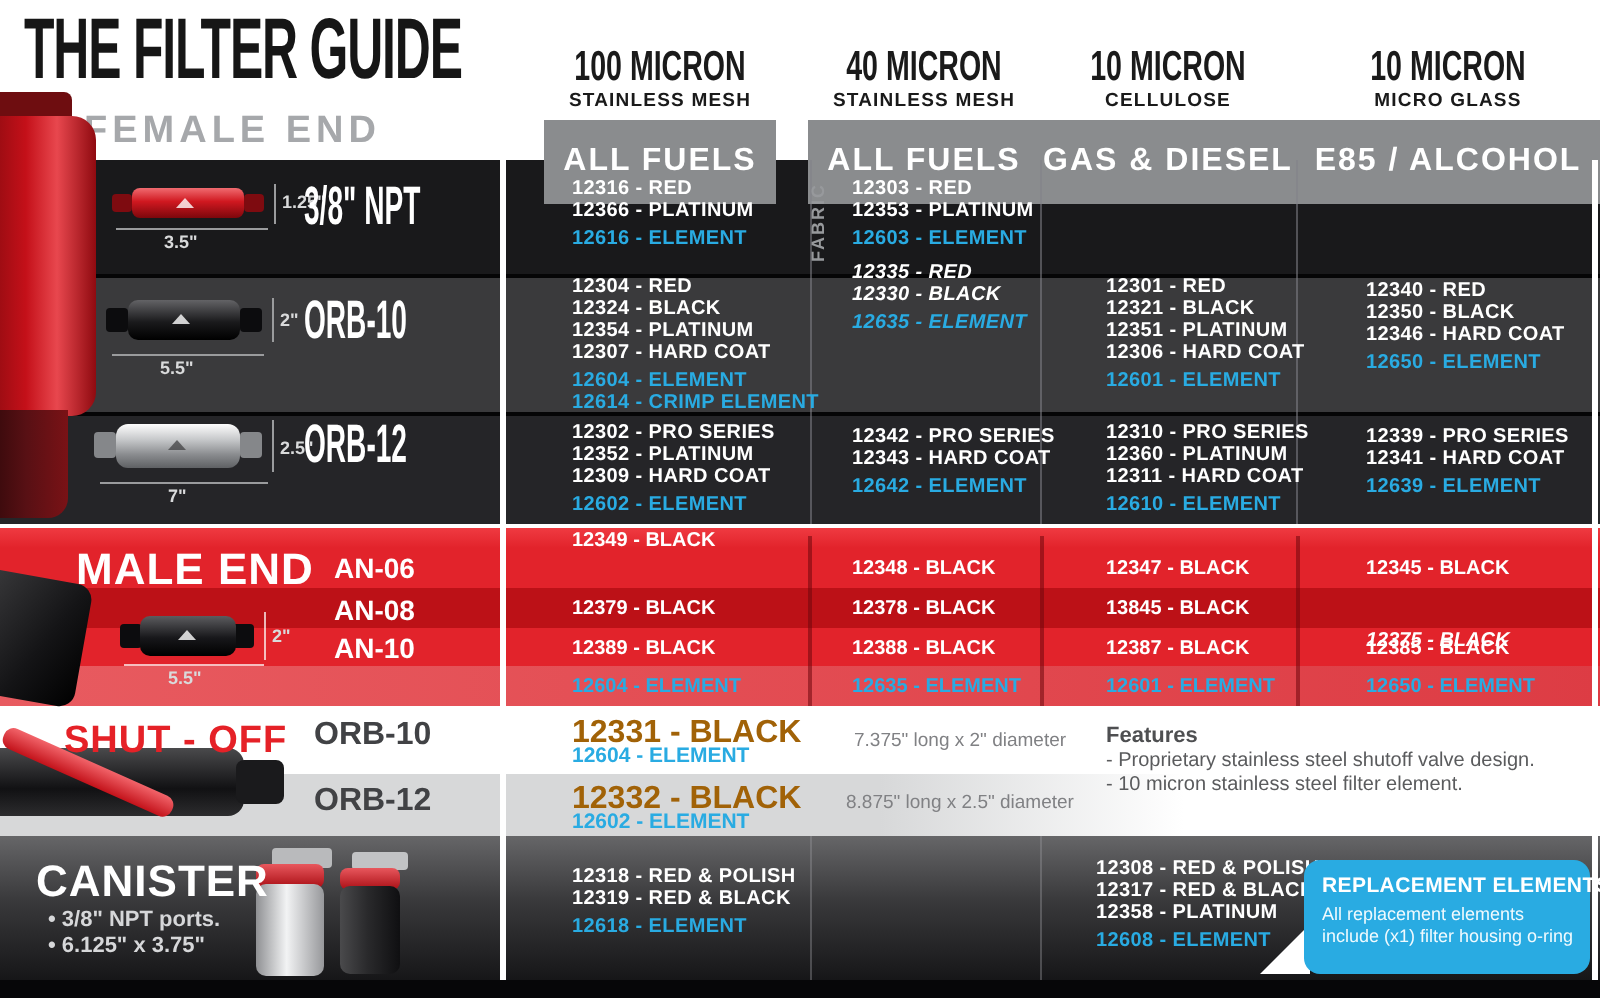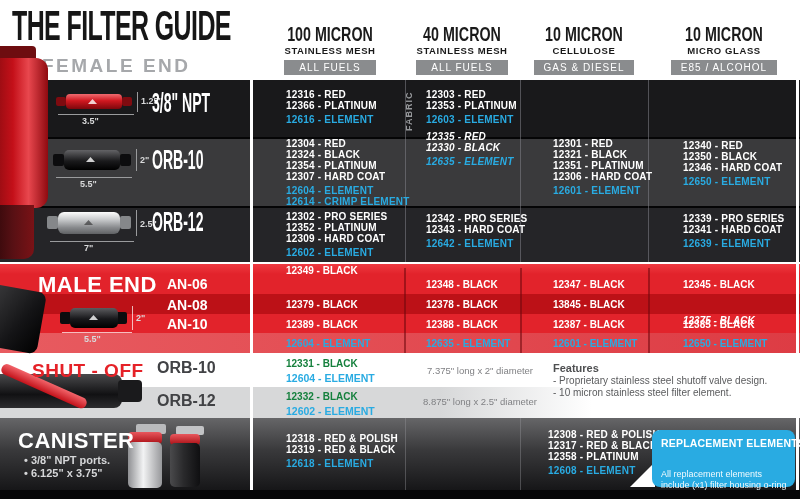--- a/index.html
+++ b/index.html
@@ -7,22 +7,22 @@
         font-family:"Liberation Sans",sans-serif;-webkit-font-smoothing:antialiased;}
   .band{position:absolute;left:0;width:800px;}
 
   
   .title{position:absolute;left:12px;top:2px;font-size:43px;line-height:46px;font-weight:900;
          color:#161616;transform:scaleX(0.58);transform-origin:0 0;white-space:nowrap;letter-spacing:-1px;}
   .subtitle{position:absolute;left:42px;top:55px;font-size:19px;font-weight:700;color:#a6a8ab;letter-spacing:2.5px;white-space:nowrap;}
   .colhead{position:absolute;top:24px;width:170px;text-align:center;}
   .colhead .l1{font-size:21px;line-height:20px;font-weight:900;color:#1a1a1a;transform:scaleX(0.68);white-space:nowrap;}
   .colhead .l2{font-size:9.5px;font-weight:700;letter-spacing:.6px;color:#1a1a1a;margin-top:1px;}
-  .colhead .badge{display:inline-block;margin-top:4px;background:#8a8c8e;color:#fff;font-size:10px;
-                  font-weight:400;letter-spacing:1px;padding:2px 10px;min-width:72px;}
+  .colhead .badge{display:inline-block;margin-top:4px;background:#8a8c8e;color:#fff;font-size:16px;
+                  font-weight:700;letter-spacing:1px;padding:12px 10px;min-width:72px;}
 
   
   .cell{position:absolute;z-index:6;}
   .pline{font-size:10px;font-weight:700;color:#fff;line-height:11px;letter-spacing:.2px;white-space:nowrap;}
   .eline{font-size:10px;font-weight:700;color:#29abe2;line-height:11px;letter-spacing:.2px;white-space:nowrap;}
   .elgap{margin-top:3px;}
 
   .row-label{position:absolute;z-index:6;font-weight:800;color:#fff;transform:scaleX(0.52);
              transform-origin:left center;white-space:nowrap;font-size:27px;line-height:27px;}
 
@@ -47,36 +47,36 @@
   .male-title{position:absolute;left:38px;top:272px;z-index:6;font-size:22px;font-weight:800;
               color:#fff;letter-spacing:.5px;white-space:nowrap;}
   .an-label{position:absolute;z-index:6;left:167px;font-size:14px;font-weight:800;color:#fff;}
   .mcell{position:absolute;z-index:6;font-size:10px;font-weight:700;color:#fff;white-space:nowrap;}
   .mel{color:#29abe2;}
 
   
   .so-title{position:absolute;left:32px;top:360px;z-index:6;font-size:19px;font-weight:800;color:#e52127;
             letter-spacing:.5px;white-space:nowrap;}
   .so-label{position:absolute;left:157px;z-index:6;font-size:16px;font-weight:800;color:#414245;}
-  .so-part{position:absolute;z-index:6;font-size:10px;font-weight:800;color:#15803d;white-space:nowrap;}
+  .so-part{position:absolute;z-index:6;font-size:16px;font-weight:800;color:#a16207;white-space:nowrap;}
   .so-el{position:absolute;z-index:6;font-size:10.5px;font-weight:800;color:#29abe2;white-space:nowrap;}
   .so-dim{position:absolute;z-index:6;font-size:9.5px;color:#808184;white-space:nowrap;}
   .feat-title{position:absolute;left:553px;top:362px;z-index:6;font-size:11px;font-weight:700;color:#4e4f51;}
   .feat-items{position:absolute;left:553px;top:375px;z-index:6;}
   .feat-line{font-size:10px;color:#5a5b5d;line-height:12px;white-space:nowrap;}
 
   
   .can-title{position:absolute;left:18px;top:428px;z-index:6;font-size:22px;font-weight:800;color:#fff;letter-spacing:.5px;}
   .can-bullets{position:absolute;left:24px;top:454px;z-index:6;}
   .can-bullet{font-size:11px;color:#d6d7d9;line-height:13px;font-weight:700;white-space:nowrap;}
 
   .callout{position:absolute;left:652px;top:430px;width:143px;height:57px;z-index:7;background:#29abe2;
            border-radius:8px;padding:7px 9px 0;box-sizing:border-box;}
   .callout .ct{font-size:10.5px;font-weight:800;color:#fff;letter-spacing:.2px;white-space:nowrap;}
-  .callout .cl{font-size:9px;line-height:10.5px;color:#f0fafe;margin-top:20px;white-space:nowrap;}
+  .callout .cl{font-size:9px;line-height:10.5px;color:#f0fafe;margin-top:3px;white-space:nowrap;}
   .callout-arrow{position:absolute;left:630px;top:462px;z-index:7;width:0;height:0;
                  border-bottom:25px solid #fff;border-left:25px solid transparent;}
 </style>
 </head>
 <body>
 
 <div class="page">
 
   <div class="band" style="top:80px;height:57px;background:#19191b;"></div>
   <div class="band" style="top:137px;height:69px;background:#3a3a3c;border-top:2px solid #050506;box-sizing:border-box;"></div>
@@ -235,20 +235,30 @@
   </div>
   <div class="cell" style="left:426px;top:213px;">
     <div>
         <div class="pline">12342 - PRO SERIES</div>
         <div class="pline">12343 - HARD COAT</div>
       </div>
     <div class="elgap">
         <div class="eline">12642 - ELEMENT</div>
       </div>
   </div>
+  <div class="cell" style="left:553px;top:211px;">
+    <div>
+        <div class="pline">12310 - PRO SERIES</div>
+        <div class="pline">12360 - PLATINUM</div>
+        <div class="pline">12311 - HARD COAT</div>
+      </div>
+    <div class="elgap">
+        <div class="eline">12610 - ELEMENT</div>
+      </div>
+  </div>
   <div class="cell" style="left:683px;top:213px;">
     <div>
         <div class="pline">12339 - PRO SERIES</div>
         <div class="pline">12341 - HARD COAT</div>
       </div>
     <div class="elgap">
         <div class="eline">12639 - ELEMENT</div>
       </div>
   </div>
 

